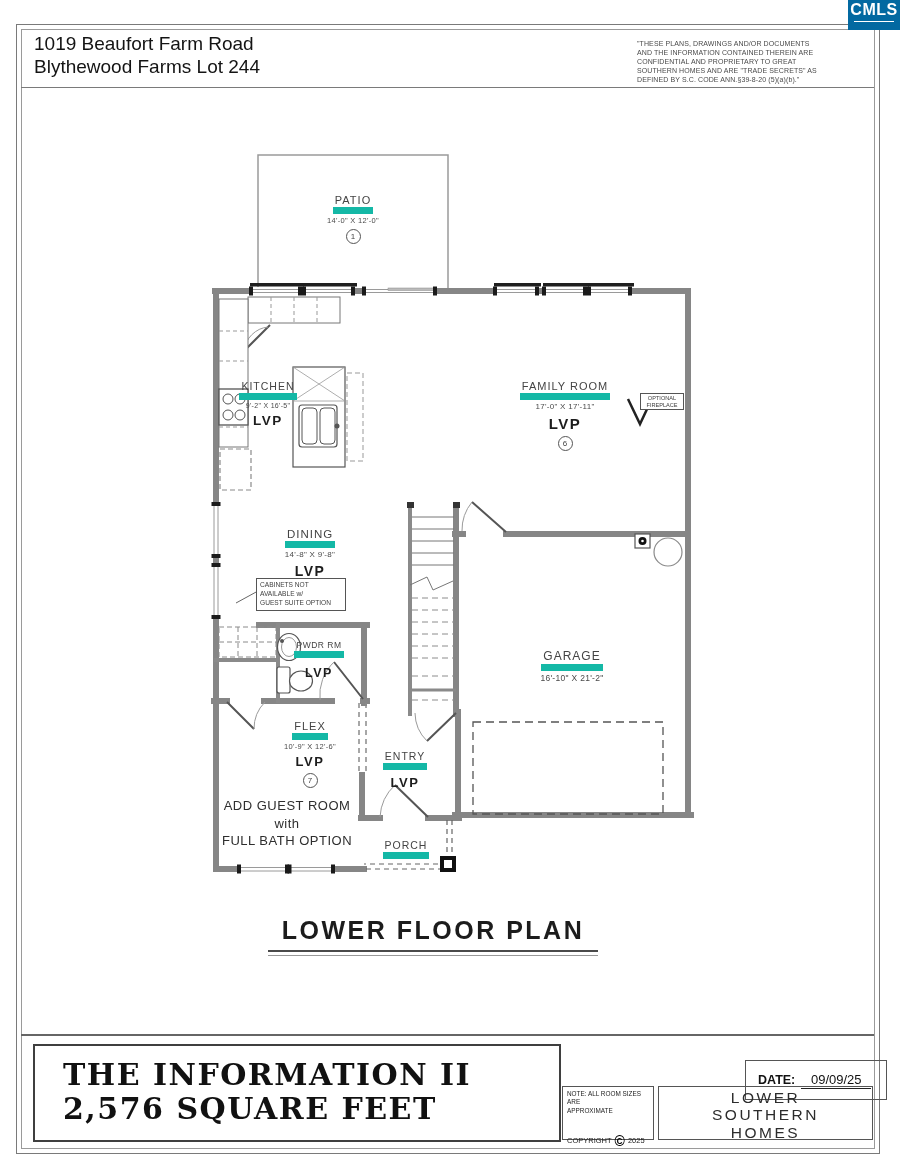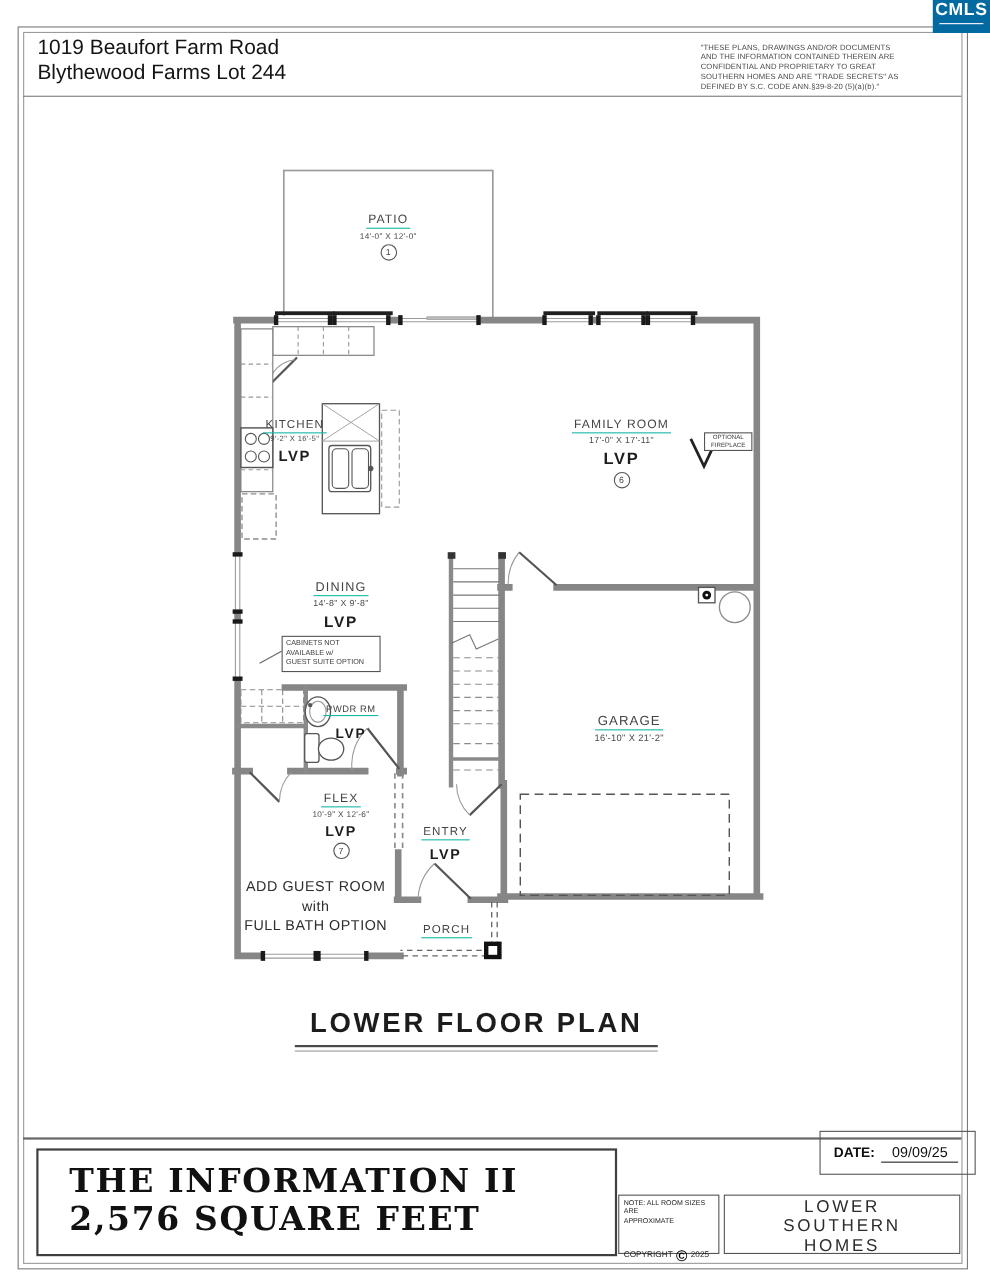--- a/index.html
+++ b/index.html
@@ -13,38 +13,38 @@
   .footer-rule{left:21px;top:1034px;width:853px;height:0;border-top:2px solid #666;}
   
   .address{left:34px;top:33px;font-size:19px;line-height:1.2;color:#141414;}
   .disclaimer{left:637px;top:40px;width:210px;font-size:7px;line-height:1.27;color:#4a4a4a;
               white-space:pre-line;letter-spacing:.1px;}
   .cmls{left:848px;top:0;width:52px;height:30px;background:#0369a1;color:#fff;text-align:center;}
   .cmls .t{font-size:16px;font-weight:bold;letter-spacing:.5px;line-height:20px;}
   .cmls .bar{width:40px;height:0;border-top:1px solid #fff;margin:1px auto 0;}
   
   .lbl{position:absolute;text-align:center;color:#3d3d3d;}
-  .rname{display:inline-block;border-bottom:1px solid #14b8a6;padding:0 2px 1px;letter-spacing:1px;color:#444;}
+  .rname{display:inline-block;border-bottom:7px solid #14b8a6;padding:0 2px 1px;letter-spacing:1px;color:#444;}
   .dims{font-size:8px;letter-spacing:.3px;margin-top:2px;color:#4a4a4a;}
   .lvp{font-weight:bold;color:#1d1d1d;margin-top:4px;letter-spacing:1.5px;}
   .circ{display:inline-block;width:13px;height:13px;border:1px solid #555;border-radius:50%;
         font-size:8px;line-height:13px;margin-top:3px;color:#444;text-align:center;}
   .preline{white-space:pre-line;}
   .notebox{border:1px solid #555;background:#fff;}
   .guest{font-size:13px;line-height:1.35;color:#2e2e2e;letter-spacing:.5px;}
   .plan-title{left:268px;top:916px;width:330px;text-align:center;}
   .plan-title .t{font-size:25px;font-weight:bold;letter-spacing:2.5px;color:#1c1c1c;}
   .plan-title .rule{margin-top:5px;height:3px;border-top:2.5px solid #4a4a4a;border-bottom:1px solid #999;}
   
   .titlebox{left:33px;top:1044px;width:524px;height:94px;border:2px solid #3f3f3f;}
   .titlebox .inner{padding:12px 0 0 28px;font-family:"DejaVu Serif",serif;font-weight:bold;
                    font-size:30px;letter-spacing:1.5px;color:#111;line-height:1.12;}
   .fbox{border:1.5px solid #555;display:flex;align-items:center;}
   .subdiv{left:562px;top:1044px;width:178px;height:38px;padding-left:13px;}
-  .datebox{left:745px;top:1028px;width:128px;height:38px;padding-left:12px;}
+  .datebox{left:745px;top:1060px;width:128px;height:38px;padding-left:12px;}
   .flabel{font-weight:bold;font-size:12.5px;color:#111;}
   .fvalue{font-size:13px;color:#111;border-bottom:1.5px solid #222;padding:0 6px 1px;margin-left:6px;}
   .subdiv .fvalue{min-width:60px;text-align:left;}
   .datebox .fvalue{min-width:58px;text-align:center;}
   .notebox2{left:562px;top:1086px;width:92px;height:54px;border:1.5px solid #555;padding:3px 4px;
             font-size:6.4px;line-height:1.3;color:#222;text-align:left;box-sizing:border-box;}
   .copy{display:flex;align-items:center;gap:3px;margin-top:20px;}
   .copy .c1{font-size:7.5px;}
   .copy .sym{font-size:14px;font-weight:bold;color:#000;line-height:12px;}
   .builder{left:658px;top:1086px;width:215px;height:54px;border:1.5px solid #555;text-align:center;

